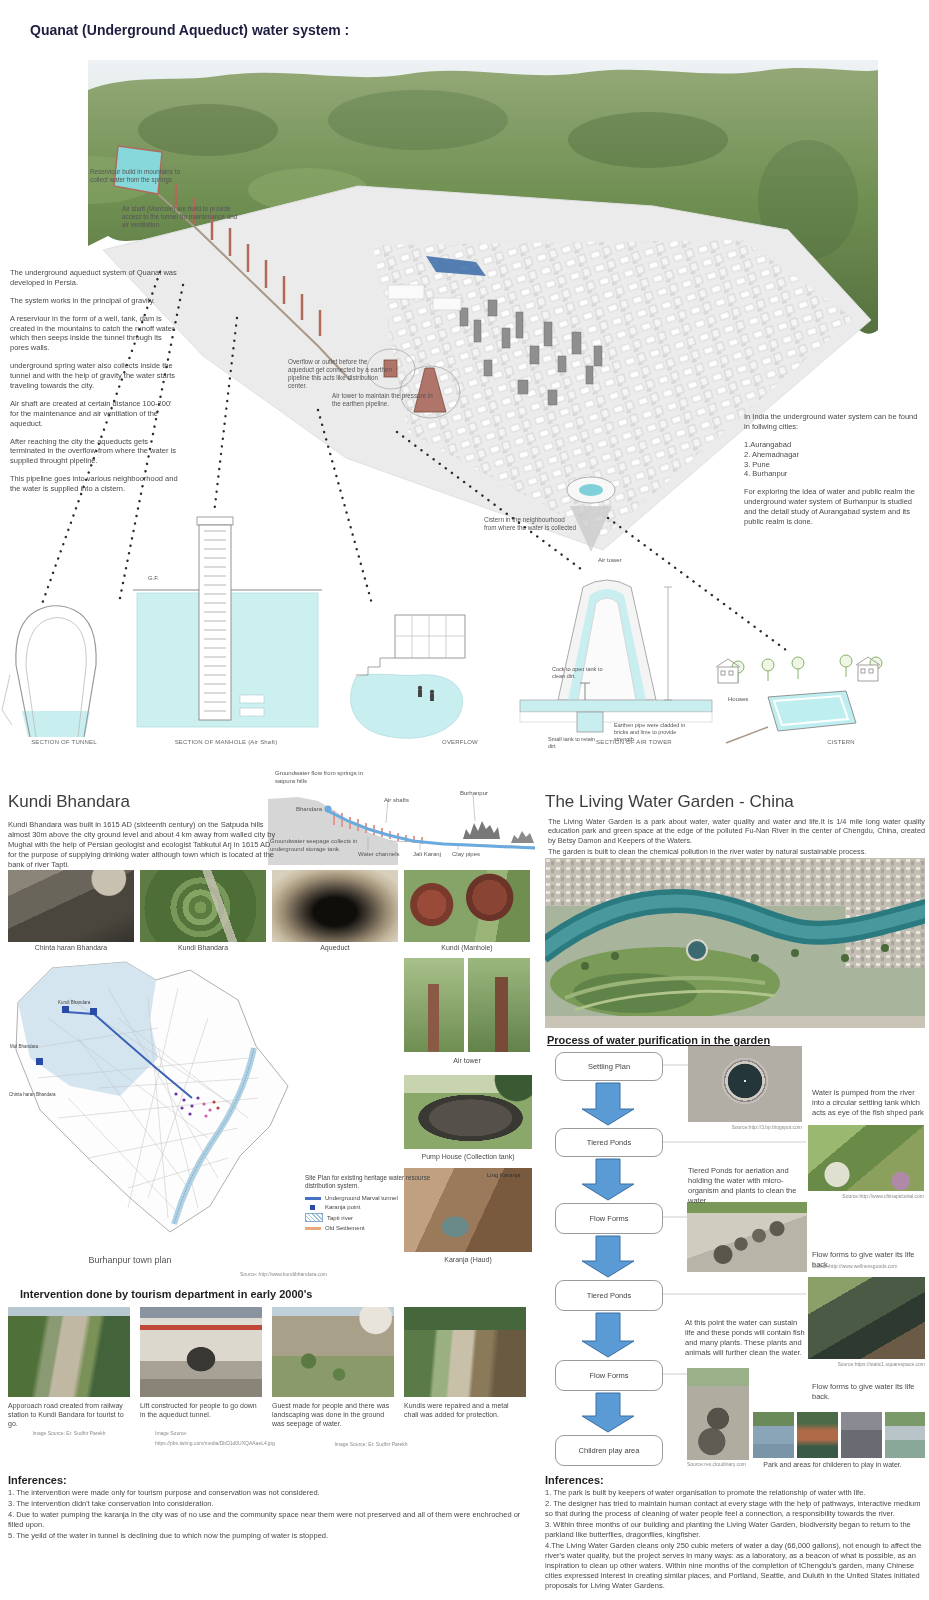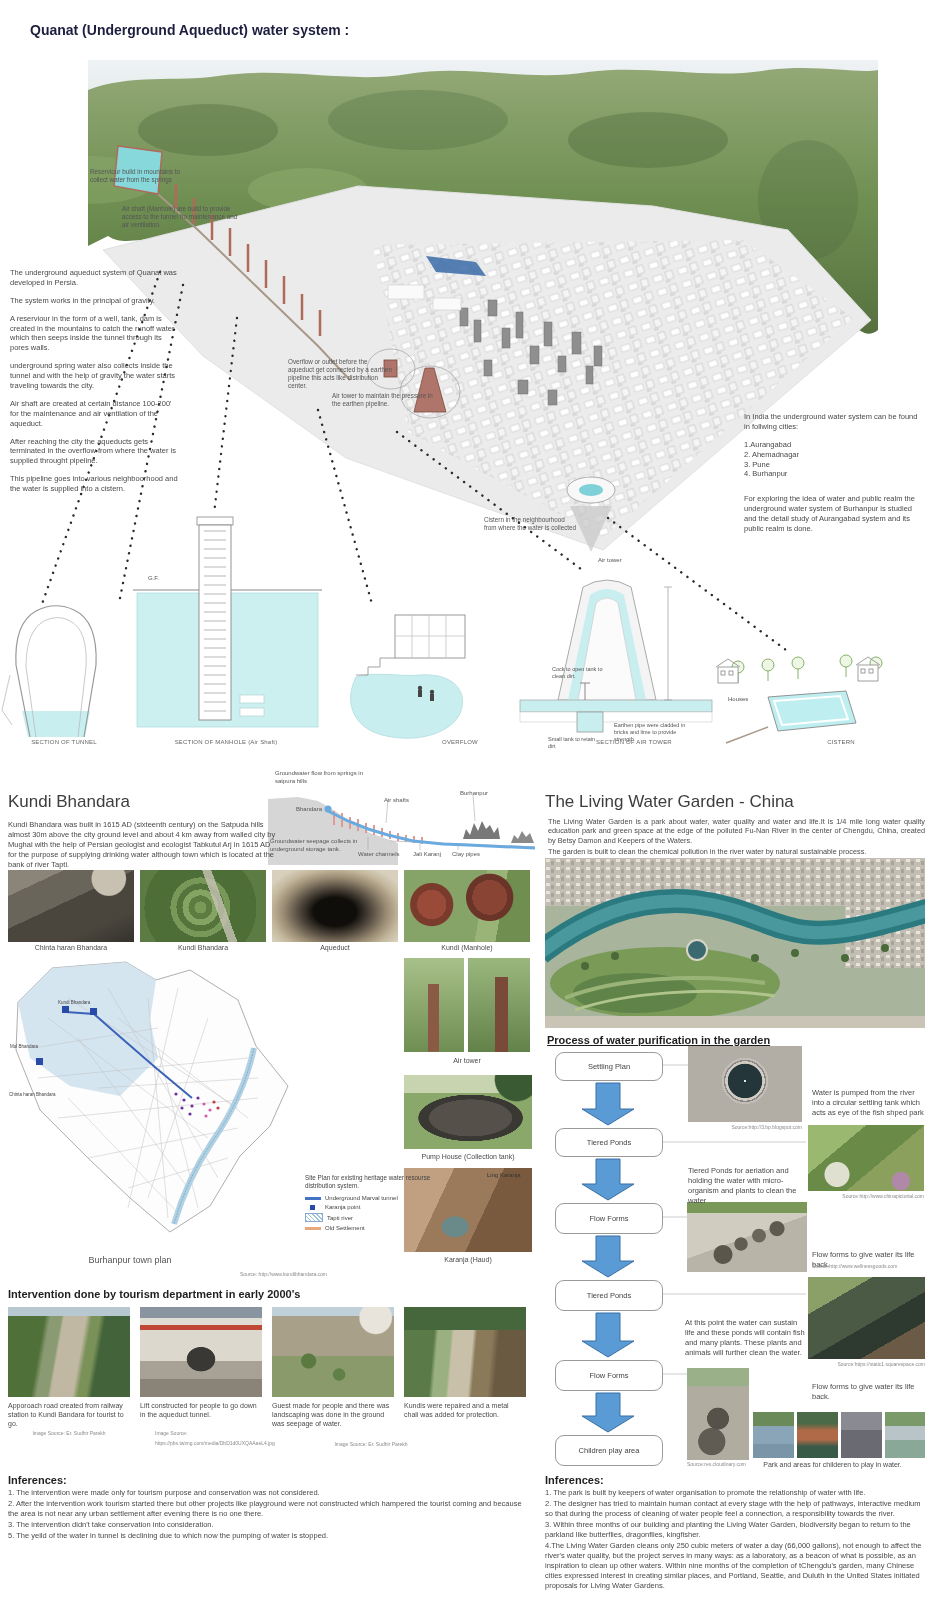--- a/index.html
+++ b/index.html
@@ -175,21 +175,21 @@
     <p>The system works in the principal of gravity.</p>
     <p>A reserviour in the form of a well, tank, dam is created in the mountains to catch the runoff water which then seeps inside the tunnel through its pores walls.</p>
     <p>underground spring water also collects inside the tunnel and with the help of gravity the water starts traveling towards the city.</p>
     <p>Air shaft are created at certain distance 100-200' for the maintenance and air ventilation of the aqueduct.</p>
     <p>After reaching the city the aqueducts gets terminated in the overflow from where the water is supplied throught pipeline.</p>
     <p>This pipeline goes into various neighboorhood and the water is supplied into a cistern.</p>
   </div>
 
   <div class="abs body8 z2" style="left:744px;top:412px;width:178px;">
     <p>In India the underground water system can be found in follwing cities:</p>
-    <div style="margin-bottom:15px;">
+    <div style="margin-bottom:8px;">
       <div>1.Aurangabad</div>
       <div>2. Ahemadnagar</div>
       <div>3. Pune</div>
       <div>4. Burhanpur</div>
     </div>
     <p>For exploring the idea of water and public realm the underground water system of Burhanpur is studied and the detail study of Aurangabad system and its public realm is done.</p>
   </div>
 
   <svg class="abs" style="left:0;top:0;pointer-events:none;z-index:1;" width="929" height="1600" viewBox="0 0 929 1600">
     <g stroke="#2a2a2a" stroke-width="2.4" stroke-linecap="round" stroke-dasharray="0.1 7.5" fill="none">
@@ -430,38 +430,38 @@
 
   <div class="photo ph-at1" style="left:404px;top:958px;width:60px;height:94px;"></div>
   <div class="photo ph-at2" style="left:468px;top:958px;width:62px;height:94px;"></div>
   <div class="abs cap z2" style="left:404px;top:1057px;width:126px;">Air tower</div>
   <div class="photo ph-pump" style="left:404px;top:1075px;width:128px;height:74px;"></div>
   <div class="abs cap z2" style="left:404px;top:1153px;width:128px;">Pump House (Collection tank)</div>
   <div class="photo ph-kar" style="left:404px;top:1168px;width:128px;height:84px;"></div>
   <div class="abs z2" style="left:487px;top:1172px;font-size:6px;color:#333;">Ling Karanja</div>
   <div class="abs cap z2" style="left:404px;top:1256px;width:128px;">Karanja (Haud)</div>
 
-  <div class="abs h-bold z2" style="left:8px;top:1288px;">Intervention done by tourism department in early 2000's</div>
+  <div class="abs h-bold z2" style="left:20px;top:1288px;">Intervention done by tourism department in early 2000's</div>
   <div class="photo ph-road1" style="left:8px;top:1307px;width:122px;height:90px;"></div>
   <div class="photo ph-lift" style="left:140px;top:1307px;width:122px;height:90px;"></div>
   <div class="photo ph-guest" style="left:272px;top:1307px;width:122px;height:90px;"></div>
   <div class="photo ph-road2" style="left:404px;top:1307px;width:122px;height:90px;"></div>
   <div class="abs capl z2" style="left:8px;top:1402px;width:118px;">Apporoach road created from railway station to Kundi Bandara for tourist to go.</div>
   <div class="abs capl z2" style="left:140px;top:1402px;width:118px;">Lift constructed for people to go down in the aqueduct tunnel.</div>
   <div class="abs capl z2" style="left:272px;top:1402px;width:118px;">Guest  made for  people and there was landscaping was done in the ground was seepage of water.</div>
   <div class="abs capl z2" style="left:404px;top:1402px;width:118px;">Kundis were repaired and a metal chali was added for protection.</div>
   <div class="abs src z2" style="left:8px;top:1430px;width:122px;text-align:center;">Image Source: Er. Sudhir Parekh</div>
   <div class="abs src z2" style="left:155px;top:1430px;">Image Source:</div>
   <div class="abs src z2" style="left:155px;top:1440px;width:150px;">https://pbs.twimg.com/media/DbD1d0UXQAAaeL4.jpg</div>
   <div class="abs src z2" style="left:310px;top:1441px;width:122px;text-align:center;">Image Source: Er. Sudhir Parekh</div>
   <div class="abs h-bold z2" style="left:8px;top:1474px;">Inferences:</div>
   <div class="abs inf z2" style="left:8px;top:1488px;width:524px;">
     <p>1. The intervention were made only for tourism purpose and conservation was not considered.</p>
-    <p>2. After the intervention work tourism started there but other projects like playground were not constructed which hampered the tourist coming and because the area is not near any urban settlement after evening there is no one there.</p>
     <p>3. The intervention didn't take conservation into consideration.</p>
+    <p>4.  Due to  water pumping the karanja in the city was of no use and the community space near them were not preserved and all of them were enchroched or filled upon.</p>
     <p>5. The yeild of the water in tunnel is declining due to which now the pumping of water is stopped.</p>
   </div>
 
   <div class="abs h-big z2" style="left:545px;top:792px;text-align:right;">The Living Water Garden - China</div>
   <div class="abs z2" style="left:548px;top:817px;width:377px;font-size:7.3px;line-height:1.3;color:#4a4a4a;text-align:justify;">The Living Water Garden is a park about water, water quality and water and life.It is 1/4 mile long water quality education park and green space at the edge of the polluted Fu-Nan River in the center of Chengdu, China, created by Betsy Damon and Keepers of the Waters.</div>
   <div class="abs z2" style="left:548px;top:847px;width:377px;font-size:7.3px;line-height:1.3;color:#4a4a4a;">The garden is built to clean the chemical pollution in the river water by natural sustainable process.</div>
 
   <svg class="abs" style="left:545px;top:858px;" width="380" height="170" viewBox="0 0 380 170">
     <defs>
       <pattern id="bldg" width="10" height="8" patternUnits="userSpaceOnUse">

